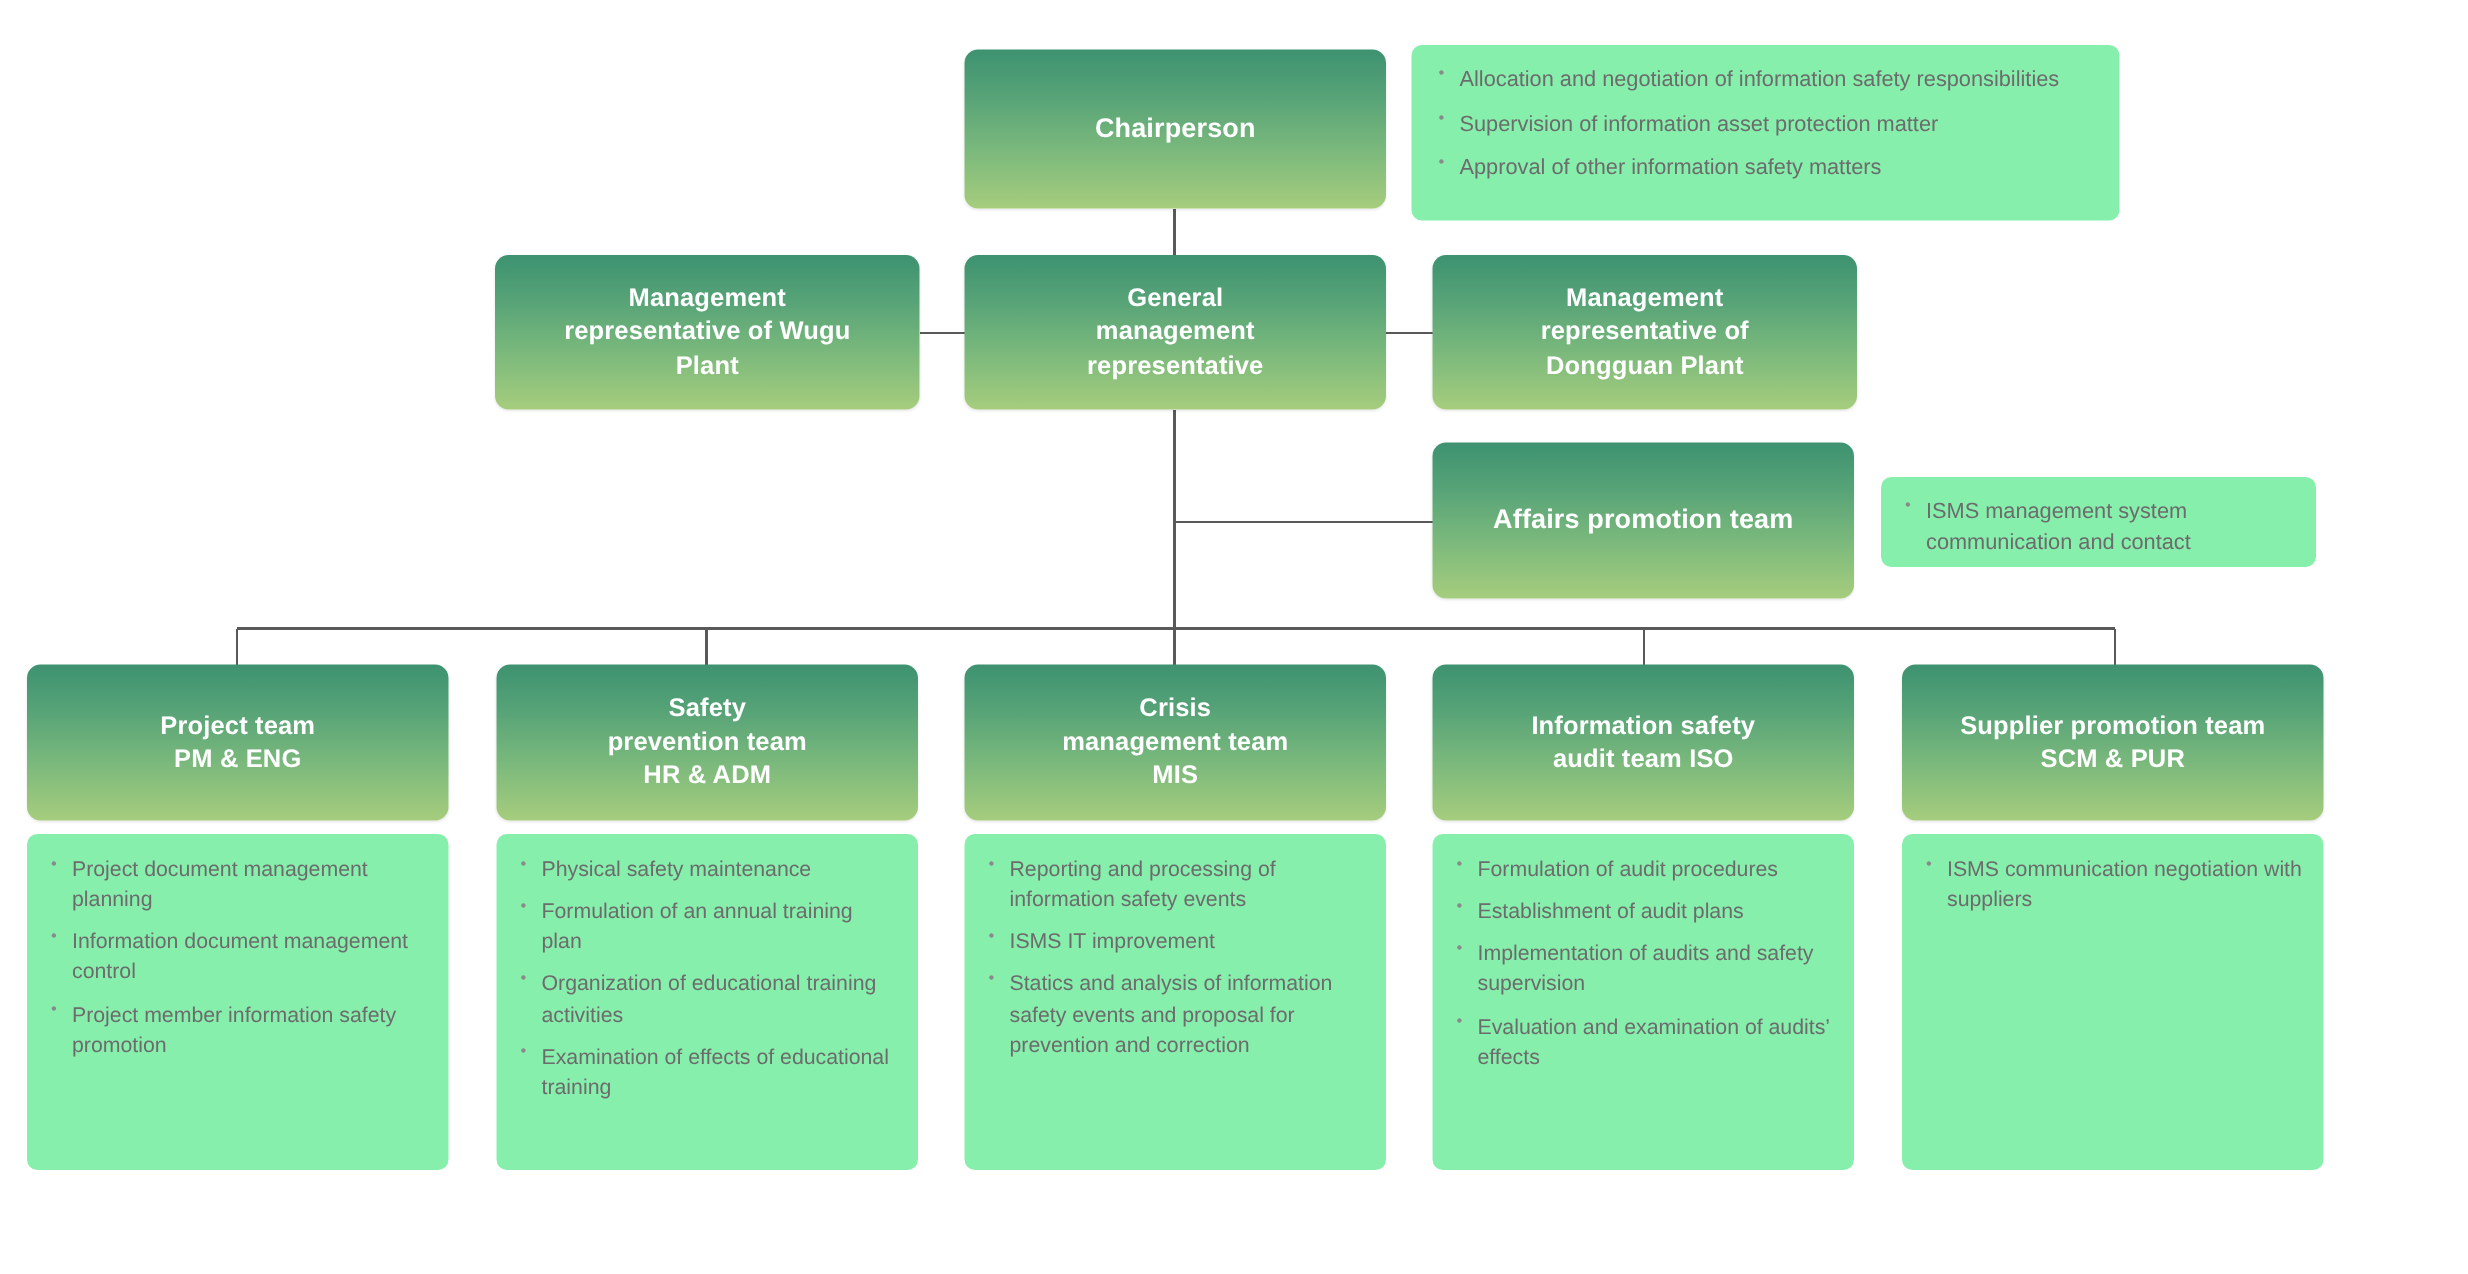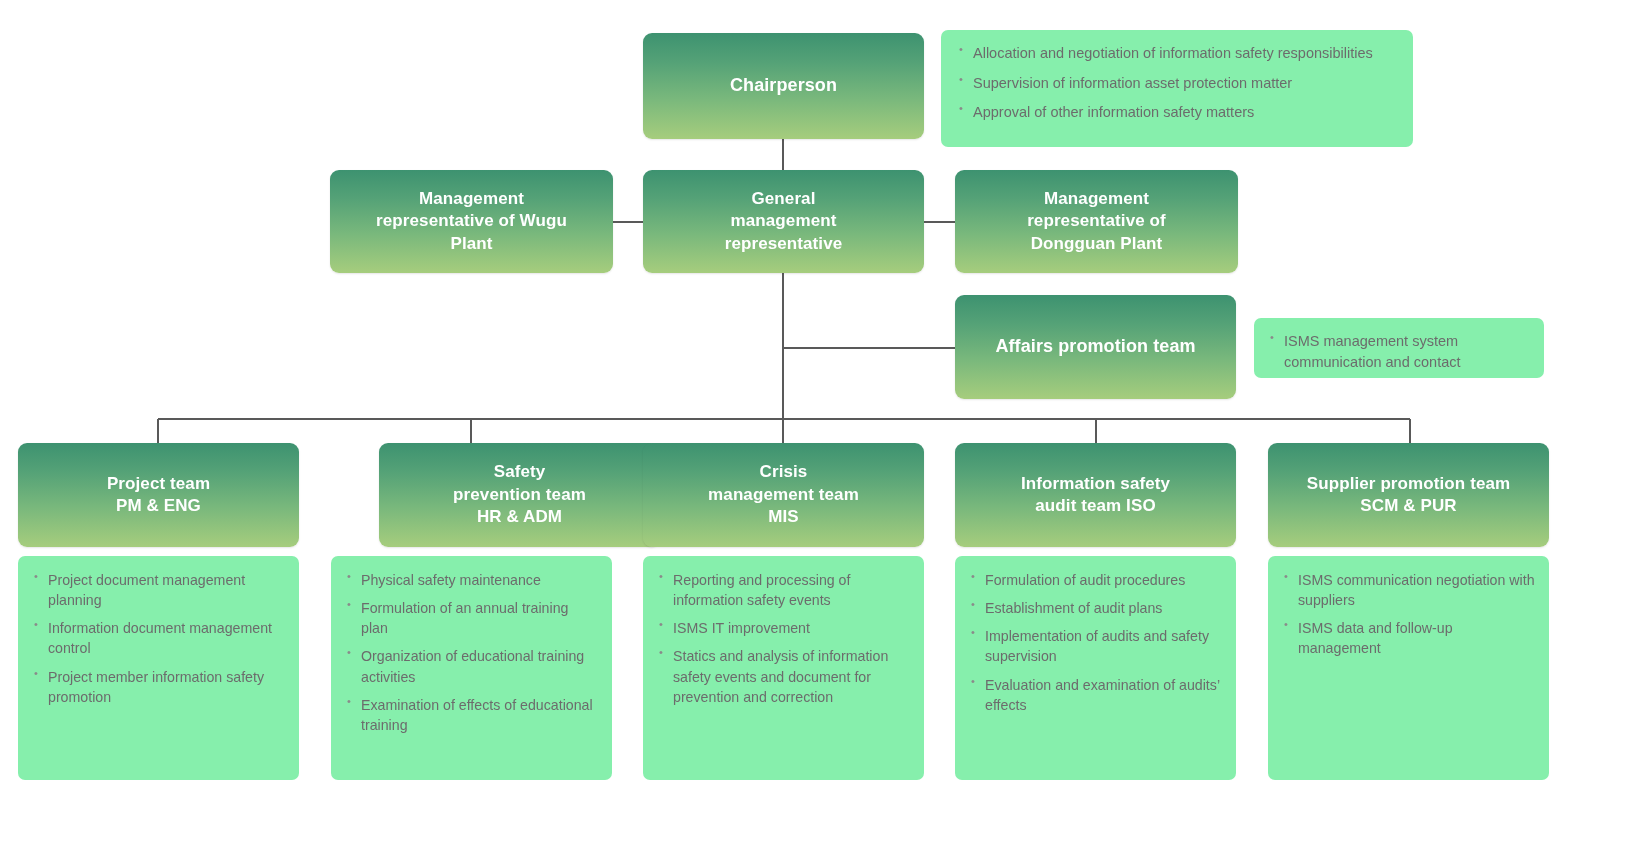--- a/index.html
+++ b/index.html
@@ -165,21 +165,21 @@
 PM &amp; ENG</span>
   </div>
   <div class="panel panel-col" style="left:18px; top:556px; width:281px; height:224px; padding:14px 14px 10px 14px;">
     <ul>
       <li>Project document management planning</li>
       <li>Information document management control</li>
       <li>Project member information safety promotion</li>
     </ul>
   </div>
 
-  <div class="node node-team" style="left:331px; top:443px; width:281px; height:104px;margin-left:48px;">
+  <div class="node node-team" style="left:331px; top:443px; width:281px; height:104px;">
     <span class="node-label">Safety
 prevention team
 HR &amp; ADM</span>
   </div>
   <div class="panel panel-col" style="left:331px; top:556px; width:281px; height:224px; padding:14px 14px 10px 14px;">
     <ul>
       <li>Physical safety maintenance</li>
       <li>Formulation of an annual training plan</li>
       <li>Organization of educational training activities</li>
       <li>Examination of effects of educational training</li>
@@ -188,21 +188,21 @@
 
   <div class="node node-team" style="left:643px; top:443px; width:281px; height:104px;">
     <span class="node-label">Crisis
 management team
 MIS</span>
   </div>
   <div class="panel panel-col" style="left:643px; top:556px; width:281px; height:224px; padding:14px 14px 10px 14px;">
     <ul>
       <li>Reporting and processing of information safety events</li>
       <li>ISMS IT improvement</li>
-      <li>Statics and analysis of information safety events and document for prevention and correction</li>
+      <li>Statics and analysis of information safety events and proposal for prevention and correction</li>
     </ul>
   </div>
 
   <div class="node node-team" style="left:955px; top:443px; width:281px; height:104px;">
     <span class="node-label">Information safety
 audit team ISO</span>
   </div>
   <div class="panel panel-col" style="left:955px; top:556px; width:281px; height:224px; padding:14px 14px 10px 14px;">
     <ul>
       <li>Formulation of audit procedures</li>
@@ -212,17 +212,16 @@
     </ul>
   </div>
 
   <div class="node node-team" style="left:1268px; top:443px; width:281px; height:104px;">
     <span class="node-label">Supplier promotion team
 SCM &amp; PUR</span>
   </div>
   <div class="panel panel-col" style="left:1268px; top:556px; width:281px; height:224px; padding:14px 14px 10px 14px;">
     <ul>
       <li>ISMS communication negotiation with suppliers</li>
-      <li>ISMS data and follow-up management</li>
     </ul>
   </div>
 
 </div>
 
 </body></html>

